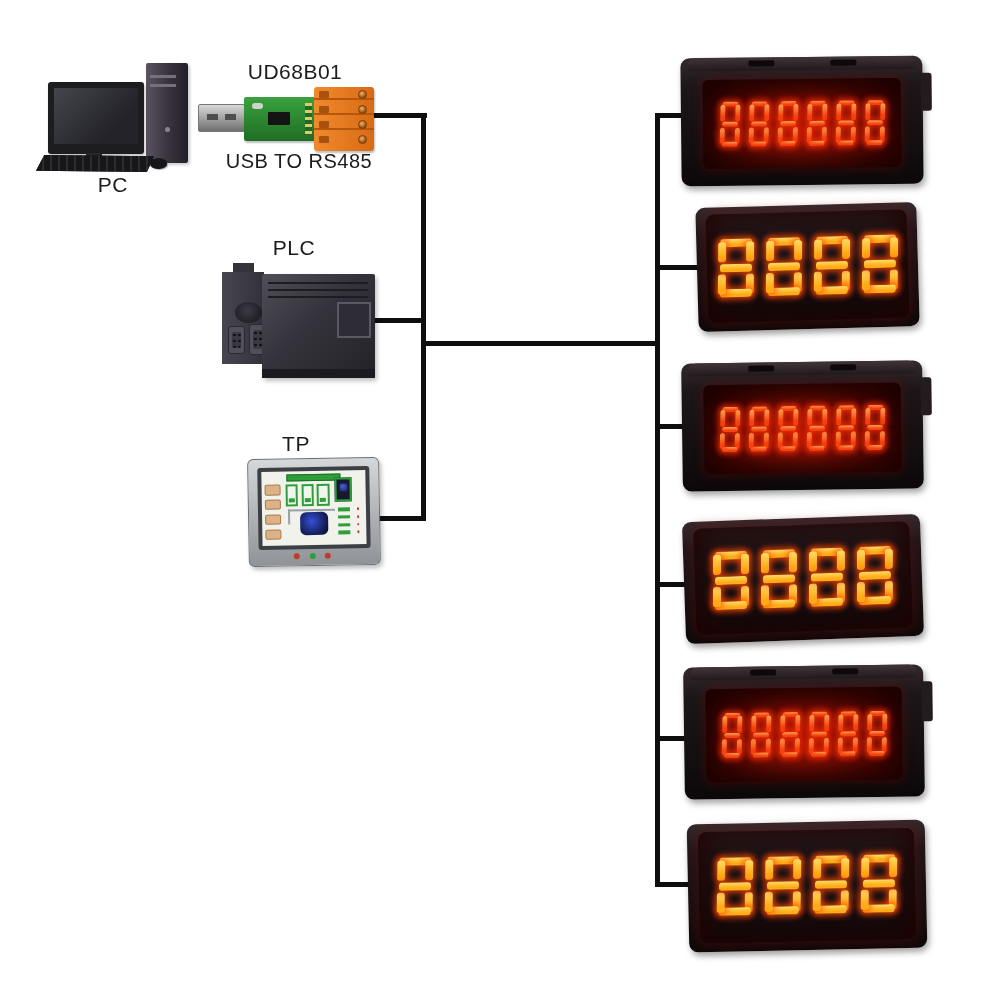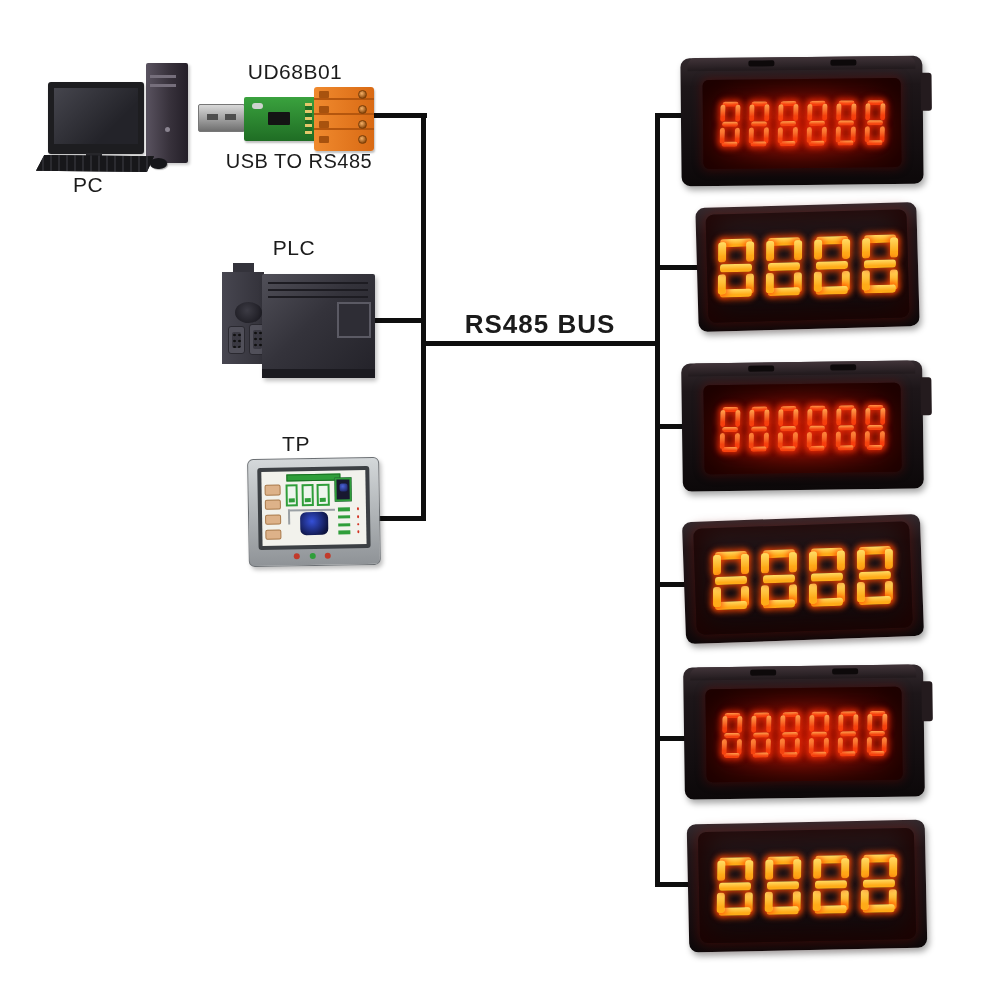--- a/index.html
+++ b/index.html
@@ -100,26 +100,25 @@
   <div class="wire h" style="left:378px; top:516px; width:48px;"></div>
   <div class="wire h" style="left:426px; top:341px; width:231px;"></div>
   <div class="wire v" style="left:655px; top:113px; height:774px;"></div>
   <div class="wire h" style="left:660px; top:113px; width:28px;"></div>
   <div class="wire h" style="left:660px; top:265px; width:44px;"></div>
   <div class="wire h" style="left:660px; top:424px; width:28px;"></div>
   <div class="wire h" style="left:660px; top:582px; width:34px;"></div>
   <div class="wire h" style="left:660px; top:736px; width:32px;"></div>
   <div class="wire h" style="left:660px; top:882px; width:34px;"></div>
 
-  <div class="lbl" style="left:48px;  top:173px; width:80px;">PC</div>
+  <div class="lbl" style="left:48px;  top:173px; width:80px;text-align:right;">PC</div>
   <div class="lbl" style="left:225px; top:60px;  width:140px;">UD68B01</div>
   <div class="lbl" style="left:214px; top:150px; width:170px; font-size:20px;">USB TO RS485</div>
   <div class="lbl" style="left:254px; top:236px; width:80px;">PLC</div>
   <div class="lbl" style="left:256px; top:432px; width:80px;">TP</div>
-  <div class="lbl bus" style="left:440px; top:309px; width:200px;">RS485 BUS</div>
 
   <div>
     <div class="tower">
       <div class="bay" style="top:12px;"></div>
       <div class="bay" style="top:21px;"></div>
       <div class="pwr"></div>
     </div>
     <div class="mon-frame">
       <div class="mon-screen"></div>
     </div>

